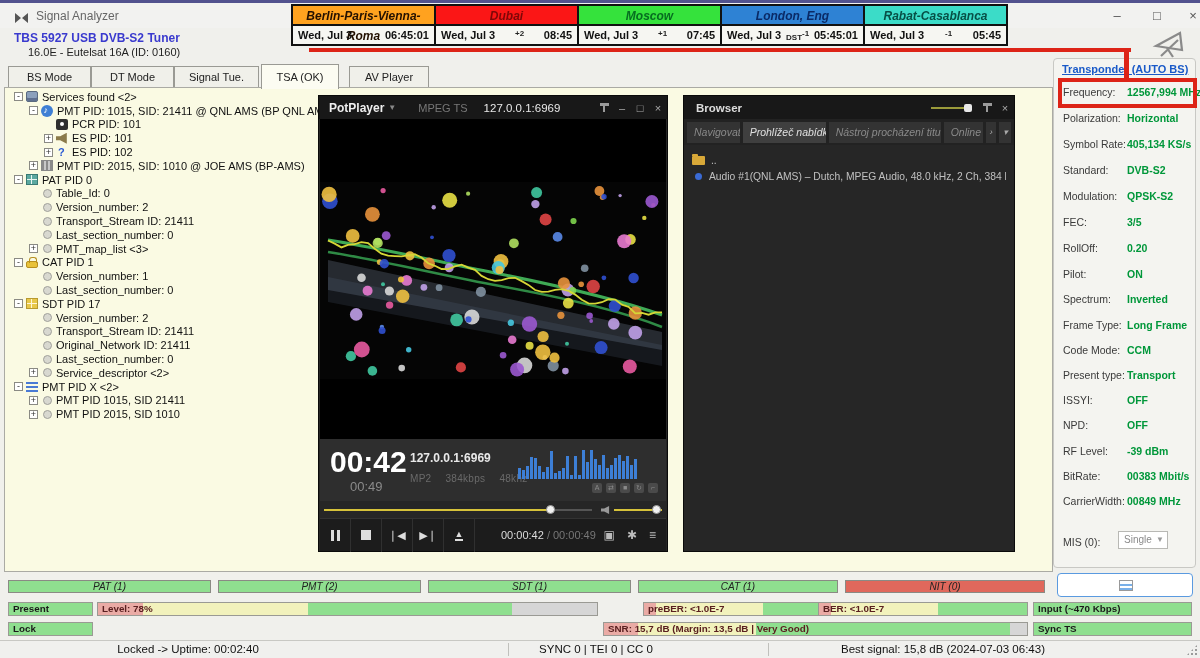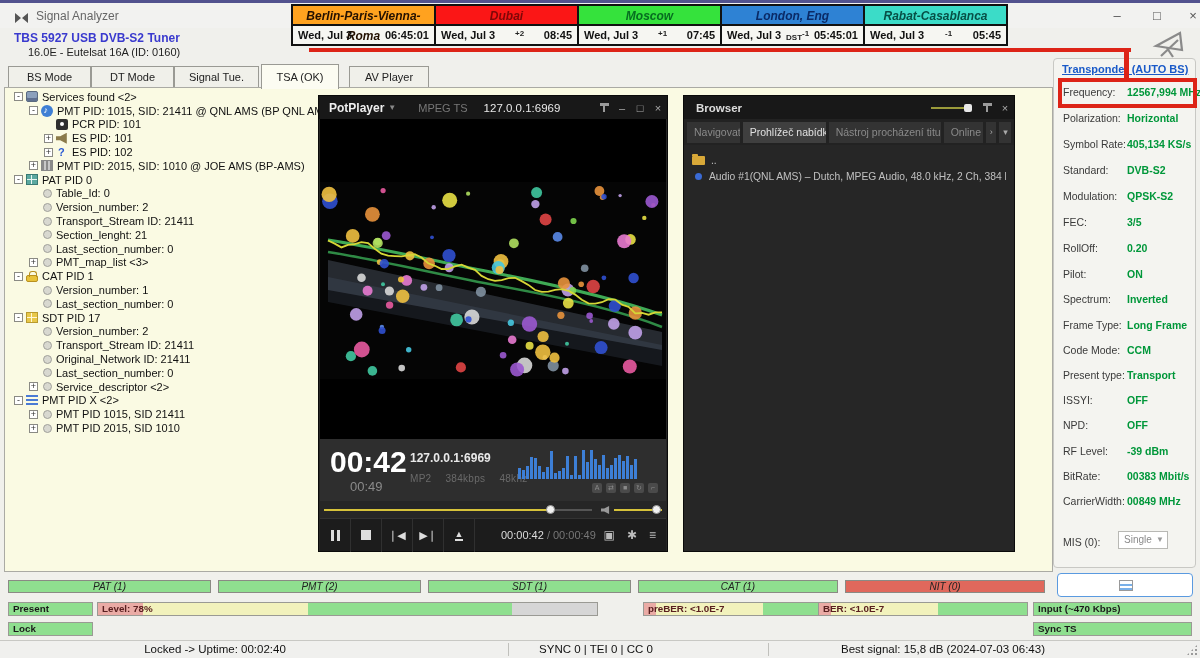--- a/index.html
+++ b/index.html
@@ -138,21 +138,21 @@
   .pp-postime .dur { color:#777; }
   .pp-right-icons { margin-left:auto; display:flex; gap:12px; margin-right:10px; color:#bbb; font-size:12px; }
 
   
   #browser { left:683px; width:332px; }
   .br-name { font-weight:bold; font-size:11.5px; color:#ddd; margin-left:12px; }
   .br-slider { position:absolute; left:247px; top:11px; width:38px; height:2px; background:#9a9a3a; }
   .br-slider i { position:absolute; right:-3px; top:-3px; width:8px; height:8px; border-radius:2px;
                  background:#e8e8e8; }
   .br-tabs { position:absolute; left:0; top:23px; right:0; height:26px; background:#222;
-             display:flex; align-items:center; padding:0 3px; gap:3px; }
+             display:flex; align-items:center; padding:0 3px; gap:3px;font-style:italic; }
   .brtab { height:21px; line-height:21px; padding:0 7px; background:#333; color:#8a8a8a;
            font-size:10.5px; white-space:nowrap; overflow:hidden; cursor:default; }
   .brtab.active { background:#3f3f3f; color:#e0e0e0; }
   .brtab.sm { padding:0 4px; font-size:9px; color:#aaa; }
   .br-content { position:absolute; left:0; top:49px; right:0; bottom:0; background:#262626;
                 padding:7px 8px; overflow:hidden; }
   .br-row { display:flex; align-items:center; height:16px; white-space:nowrap; overflow:hidden;
             font-size:10.3px; color:#c0c0c0; }
   .folder-icon { width:13px; height:9px; background:#d8a838; border-radius:1px; position:relative;
                  margin-right:6px; flex:0 0 auto; }
@@ -192,21 +192,21 @@
   .seg.green{ background:var(--bar-green); } .seg.gray{ background:var(--bar-gray); }
   .row2{ top:602px; } .row3{ top:622px; }
   .c1{ left:8px;  width:85px; } .c2{ left:97px; width:501px; }
   .c3a{ left:603px; width:210px;margin-left:40px; } .c3b{ left:818px; width:210px; }
   .c3w{ left:603px; width:425px; } .c4{ left:1033px; width:159px; }
 
   
   .statusbar { position:absolute; left:0; top:640px; width:1200px; height:18px; background:#f0f0ee;
                border-top:1px solid #c8c8c4; font-size:11.5px; color:#111; }
   .st { position:absolute; top:2px; transform:translateX(-50%); white-space:nowrap; }
-  .st1{ left:188px;margin-left:27px; } .st2{ left:596px; } .st3{ left:943px; }
+  .st1{ left:188px; } .st2{ left:596px; } .st3{ left:943px; }
   .stdiv { position:absolute; top:2px; width:1px; height:13px; background:#c0c0bc; }
   .sd1{ left:508px; } .sd2{ left:768px; }
   .grip { position:absolute; right:2px; bottom:2px; width:12px; height:12px;
           background-image:radial-gradient(circle,#9a9a9a 1px,transparent 1.2px);
           background-size:4px 4px; clip-path:polygon(100% 0,100% 100%,0 100%); }
 </style>
 </head>
 <body>
 
 <div id="app">
@@ -330,25 +330,20 @@
       </div>
     <div class="trow l1">
         <span class="exp"></span>
         <span class="tic ic-dot"></span>
         <span>Version_number: 2</span>
       </div>
     <div class="trow l1">
         <span class="exp"></span>
         <span class="tic ic-dot"></span>
         <span>Transport_Stream ID: 21411</span>
-      </div>
-    <div class="trow l1">
-        <span class="exp"></span>
-        <span class="tic ic-dot"></span>
-        <span>Section_lenght: 21</span>
       </div>
     <div class="trow l1">
         <span class="exp"></span>
         <span class="tic ic-dot"></span>
         <span>Last_section_number: 0</span>
       </div>
     <div class="trow l1">
         <span class="exp">+</span>
         <span class="tic ic-dot"></span>
         <span>PMT_map_list &lt;3&gt;</span>
@@ -746,20 +741,27 @@
     <span class="seg green" style="left:57%;width:43%"></span>
     <span class="lbl">BER: &lt;1.0E-7</span>
   </div>
   <div class="sbar row2 c4">
       <span class="lbl dark">Input (~470 Kbps)</span>
     </div>
 
   <div class="sbar row3 c1">
       <span class="lbl dark">Lock</span>
     </div>
+  <div class="sbar row3 c3w">
+    <span class="seg pink" style="left:0;width:8%"></span>
+      <span class="seg yellow" style="left:8%;width:28%"></span>
+    <span class="seg green" style="left:36%;width:60%"></span>
+      <span class="seg gray" style="left:96%;width:4%"></span>
+    <span class="lbl">SNR: 15,7 dB (Margin: 13,5 dB | Very Good)</span>
+  </div>
   <div class="sbar row3 c4">
       <span class="lbl dark">Sync TS</span>
     </div>
 
   <div class="statusbar">
     <span class="st st1">Locked -&gt; Uptime: 00:02:40</span>
     <span class="stdiv sd1"></span>
     <span class="st st2">SYNC 0 | TEI 0 | CC 0</span>
     <span class="stdiv sd2"></span>
     <span class="st st3">Best signal: 15,8 dB (2024-07-03 06:43)</span>

